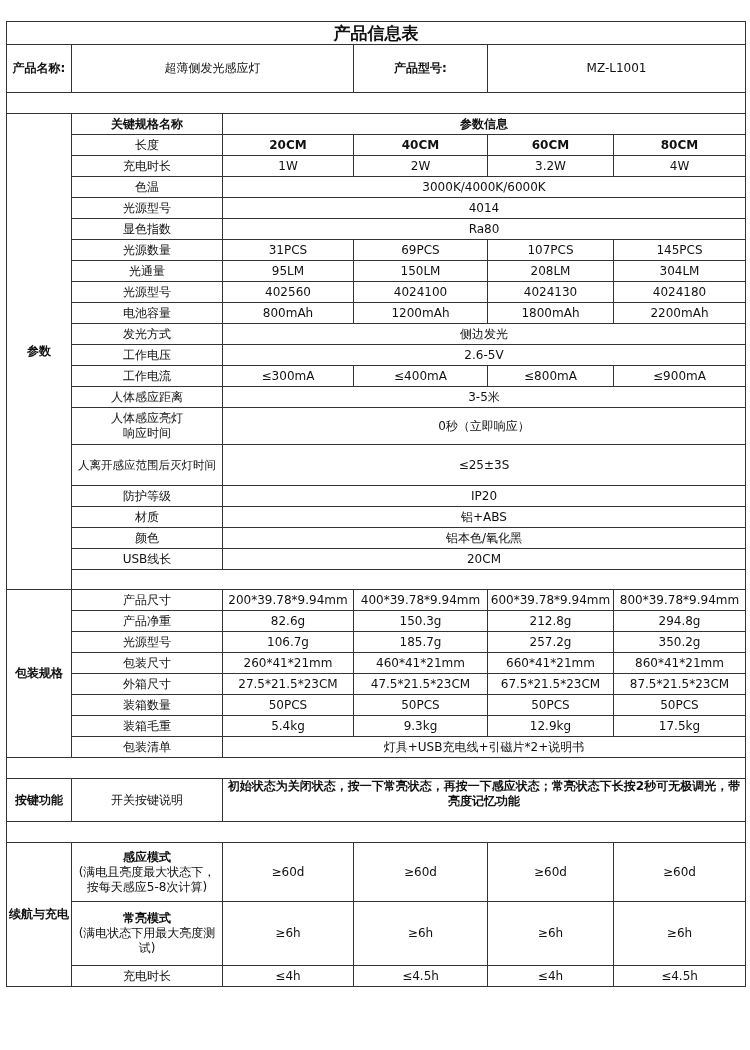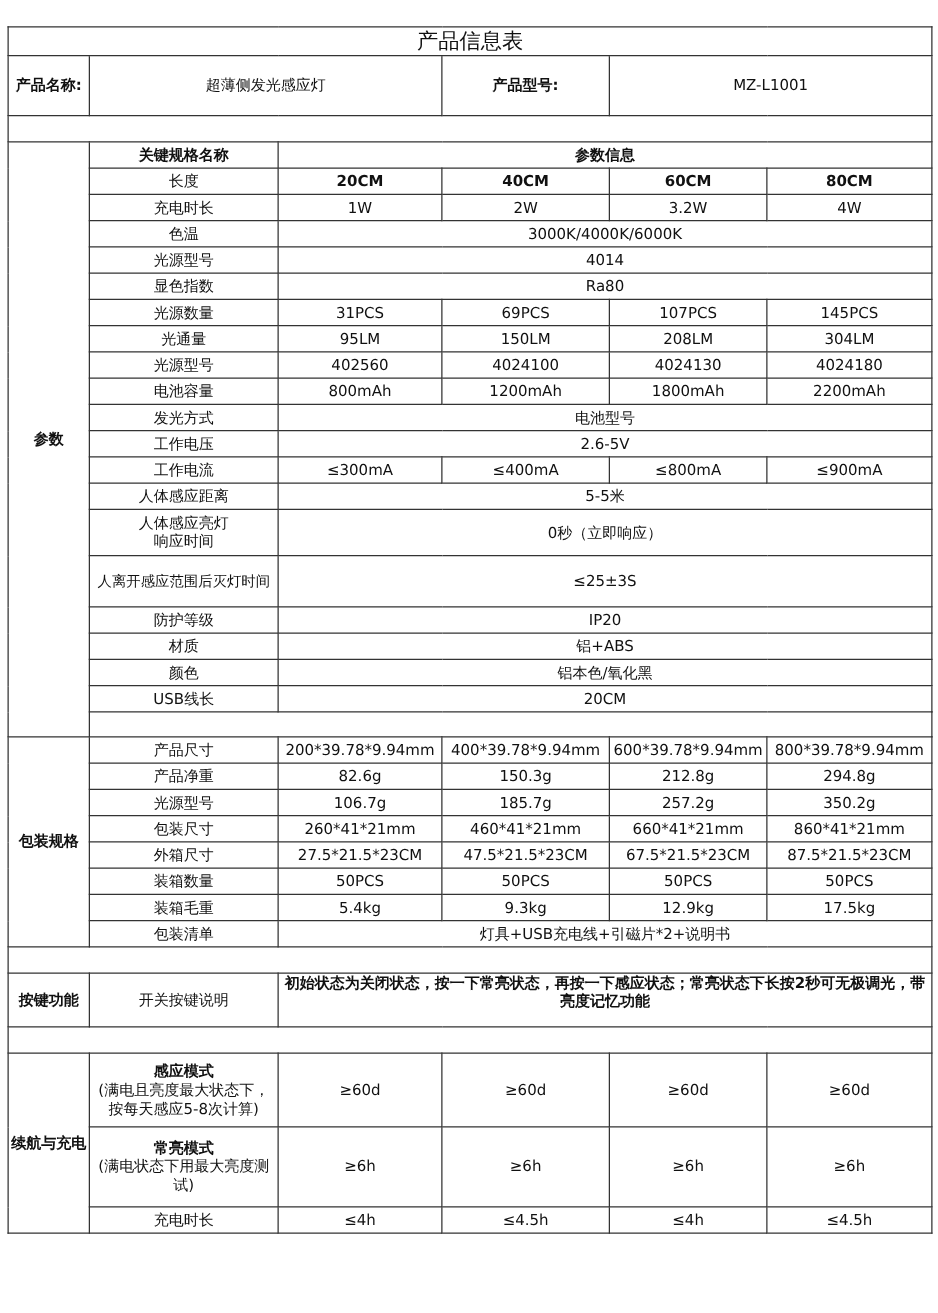--- a/index.html
+++ b/index.html
@@ -7,21 +7,21 @@
   table.sheet {
     position: absolute; left: 6px; top: 21px;
     width: 739px; border-collapse: collapse; table-layout: fixed;
     font-size: 12px;
   }
   table.sheet td {
     border: 1px solid #333; text-align: center; vertical-align: middle;
     padding: 0 2px; line-height: 15px; overflow: hidden; white-space: nowrap;
   }
   .b { font-weight: bold; }
-  .title { font-size: 17px; font-weight: normal; height: 22px; margin-top: 13px; }
+  .title { font-size: 17px; font-weight: bold; height: 22px; margin-top: 13px; }
   .r22 { height: 21px; }
   .wrap { white-space: normal !important; }
   .left { text-align: center; }
   .small { font-size: 11.5px; }
 </style>
 </head>
 <body>
 
 <table class="sheet">
   <colgroup>
@@ -103,36 +103,36 @@
   </tr>
   <tr class="r22">
     <td>电池容量</td>
     <td>800mAh</td>
     <td>1200mAh</td>
     <td>1800mAh</td>
     <td>2200mAh</td>
   </tr>
   <tr class="r22">
     <td>发光方式</td>
-    <td colspan="4">电池型号</td>
+    <td colspan="4">侧边发光</td>
   </tr>
   <tr class="r22">
     <td>工作电压</td>
     <td colspan="4">2.6-5V</td>
   </tr>
   <tr class="r22">
     <td>工作电流</td>
     <td>≤300mA</td>
     <td>≤400mA</td>
     <td>≤800mA</td>
     <td>≤900mA</td>
   </tr>
   <tr class="r22">
     <td>人体感应距离</td>
-    <td colspan="4">5-5米</td>
+    <td colspan="4">3-5米</td>
   </tr>
   <tr style="height:37px">
     <td>
       <div>人体感应亮灯</div>
       <div>响应时间</div>
     </td>
     <td colspan="4">0秒（立即响应）</td>
   </tr>
   <tr style="height:41px">
     <td class="small">人离开感应范围后灭灯时间</td>

